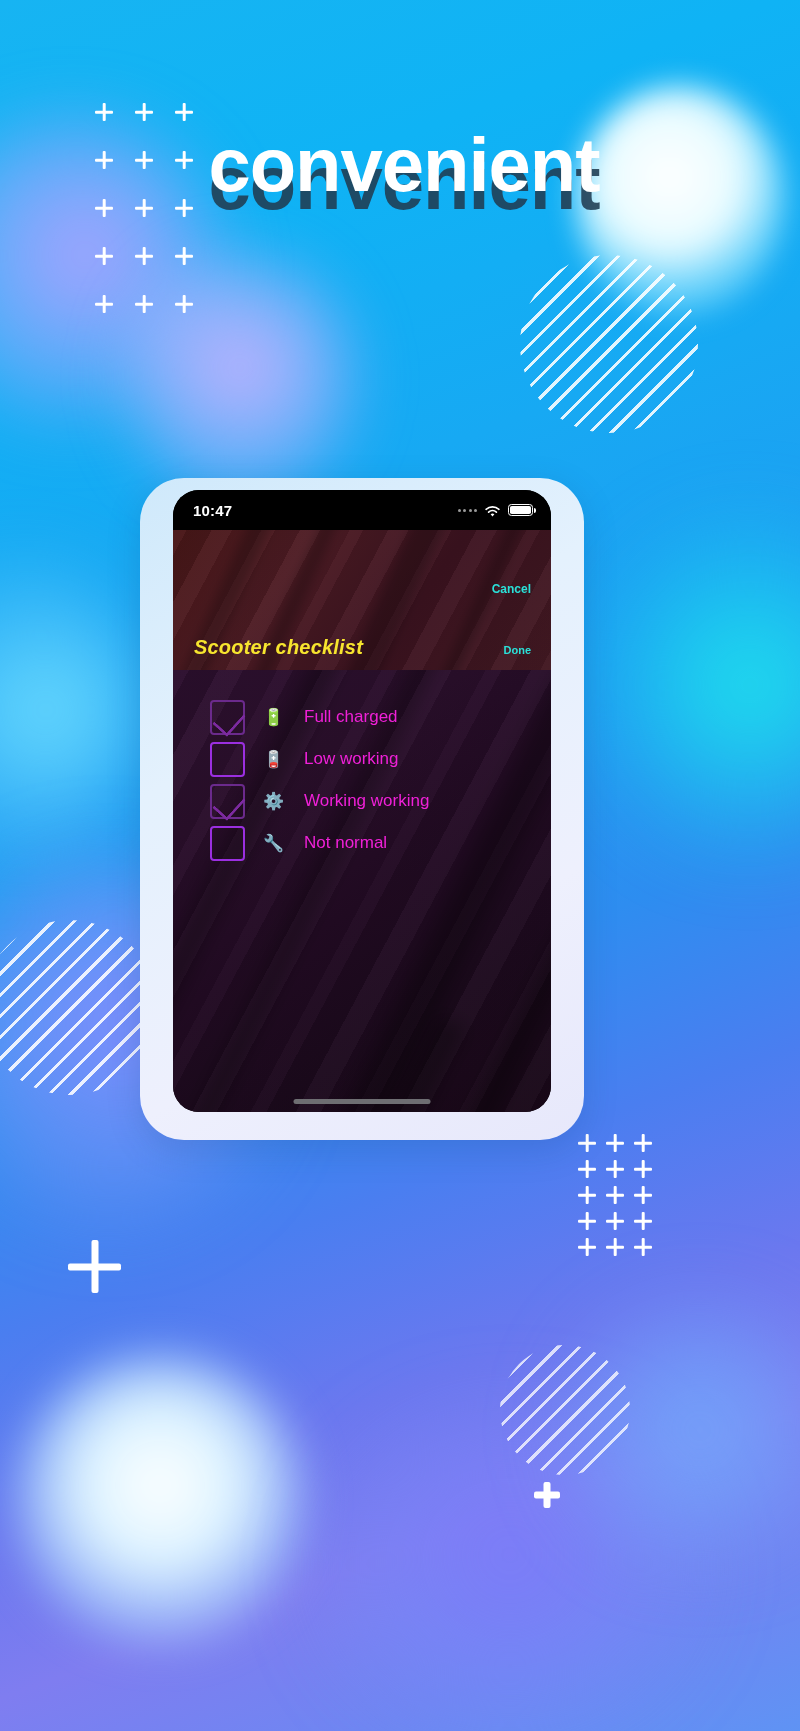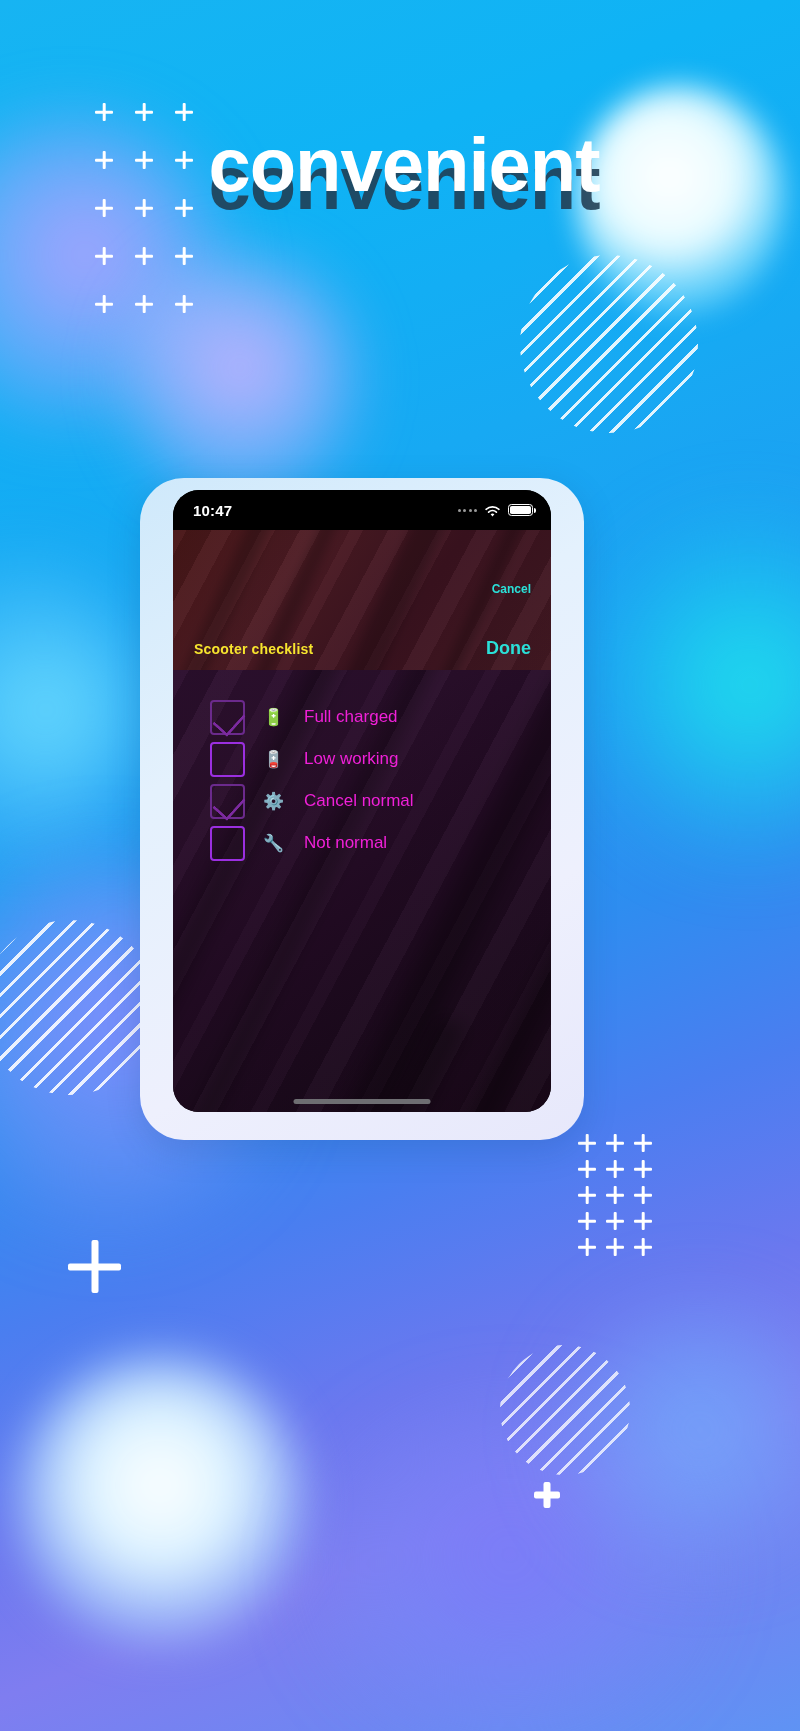--- a/index.html
+++ b/index.html
@@ -197,23 +197,23 @@
     position:absolute; right:20px; top:52px;
     color:#2ae0d8; font-size:12px; font-weight:700;
     font-family:"Liberation Sans", sans-serif;
   }
   #title-row {
     position:absolute; left:0; right:0; bottom:11px;
     display:flex; align-items:baseline; justify-content:space-between;
     padding:0 20px 0 21px;
   }
   #screen-title {
-    color:#f7e52e; font-size:14px; font-weight:700; letter-spacing:.2px;
-  }
-  #done-btn { color:#2ae0d8; font-size:18px; font-weight:700; }
+    color:#f7e52e; font-size:20px; font-weight:700; letter-spacing:.2px;font-style:italic;
+  }
+  #done-btn { color:#2ae0d8; font-size:11px; font-weight:700; }
 
   
   #body {
     flex:1 1 auto; position:relative; overflow:hidden;
     background:
       repeating-linear-gradient(118deg,
         rgba(255,255,255,0.016) 0px, rgba(255,255,255,0.016) 14px,
         rgba(0,0,0,0.13) 14px, rgba(0,0,0,0.13) 40px,
         rgba(255,255,255,0.022) 40px, rgba(255,255,255,0.022) 62px,
         rgba(0,0,0,0.09) 62px, rgba(0,0,0,0.09) 92px),
@@ -386,21 +386,21 @@
 
         <div class="chk-row">
           <div class="chk-box"></div>
           <div class="chk-icon">🪫</div>
           <div class="chk-label">Low working</div>
         </div>
 
         <div class="chk-row">
           <div class="chk-box checked"></div>
           <div class="chk-icon">⚙️</div>
-          <div class="chk-label">Cancel normal</div>
+          <div class="chk-label">Working working</div>
         </div>
 
         <div class="chk-row">
           <div class="chk-box"></div>
           <div class="chk-icon">🔧</div>
           <div class="chk-label">Not normal</div>
         </div>
 
       </div>
 

